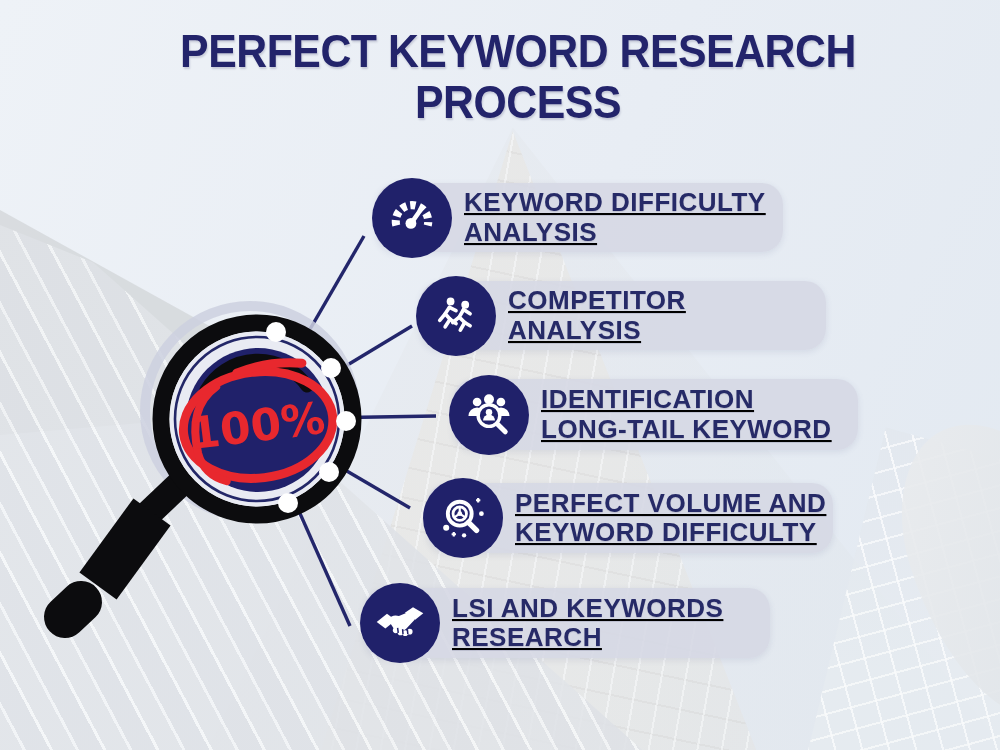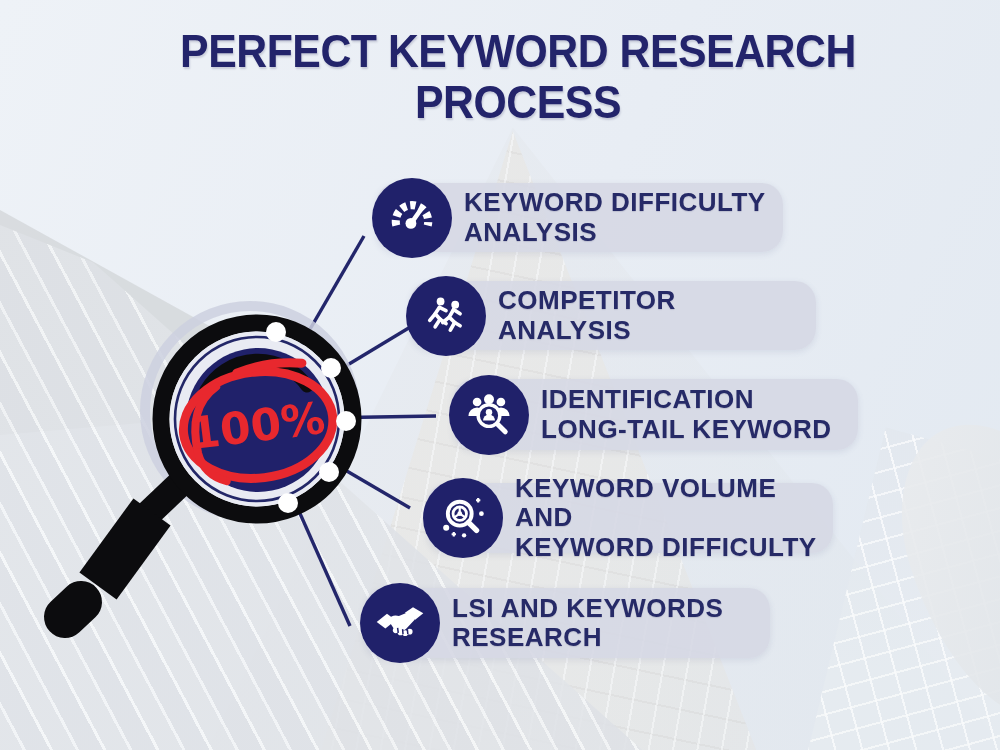--- a/index.html
+++ b/index.html
@@ -53,20 +53,21 @@
     font-size:46px; font-weight:700; line-height:1.1; letter-spacing:-.5px;
     transform:scaleX(.93);
     text-shadow:1px 2px 2px rgba(40,40,90,.18);
   }
   .title span { display:block; }
   .art { position:absolute; left:0; top:0; }
   .step {
     position:absolute; border-radius:21px;
     background:rgba(213,215,228,.88);
     box-shadow:0 2px 6px rgba(80,90,140,.12);
+    text-decoration:underline;
   }
   .badge {
     position:absolute; left:-4px; top:50%; transform:translateY(-50%);
     width:80px; height:80px; border-radius:50%;
     background:#20216a; display:flex; align-items:center; justify-content:center;
   }
   .badge svg { width:52px; height:52px; }
   .step-lines {
     height:100%; padding-left:88px; padding-right:6px;
     display:flex; flex-direction:column; justify-content:center;
@@ -140,21 +141,21 @@
         <line x1="23.5" y1="28.5" x2="33" y2="15" stroke="#fff" stroke-width="4.2" stroke-linecap="round"></line>
         <circle cx="23" cy="29" r="5" fill="#fff"></circle>
       </svg>
     </div>
     <div class="step-lines">
       <span>KEYWORD DIFFICULTY</span>
       <span>ANALYSIS</span>
     </div>
   </div>
 
-  <div class="step" style="left:410px;top:281px;width:406px;height:69px">
+  <div class="step" style="left:420px;top:281px;width:406px;height:69px">
     <div class="badge">
       <svg viewBox="0 0 48 48">
         <g stroke="#fff" fill="none" stroke-width="3.4" stroke-linecap="round" stroke-linejoin="round">
           <path d="M18 16 L14 22 L18.5 27"></path>
             <path d="M14 22 L9 28"></path>
           <path d="M18.5 27 L14 34"></path>
             <path d="M18.5 27 L24 31"></path>
             <path d="M18 16 L24 19"></path>
           <path d="M31 18 L27 25 L32 30"></path>
             <path d="M27 25 L21 30"></path>
@@ -210,21 +211,21 @@
         </g>
         <circle cx="21" cy="20" r="2.2" fill="#fff"></circle>
         <g fill="#fff">
           <circle cx="41" cy="20" r="2.2"></circle>
             <circle cx="8.5" cy="33" r="2.8"></circle>
             <circle cx="25" cy="40" r="2"></circle>
         </g>
       </svg>
     </div>
     <div class="step-lines">
-      <span>KEYWORD VOLUME AND</span>
+      <span>PERFECT VOLUME AND</span>
       <span>KEYWORD DIFFICULTY</span>
     </div>
   </div>
 
   <div class="step" style="left:364px;top:588px;width:406px;height:70px">
     <div class="badge">
       <svg viewBox="0 0 48 48">
         <path d="M2.5 23 L12 15.5 L20 21.5 L10.5 29 Z" fill="#fff"></path>
         <path d="M45.5 15 L36 9.5 L28.5 14.5 L38 21 Z" fill="#fff"></path>
         <path d="M13 21 Q17 15.5 23 17.5 L32.5 13.5 Q38.5 15.5 37.5 21 L29.5 29.5 Q24 34 18.5 29.5 Z" fill="#fff"></path>

